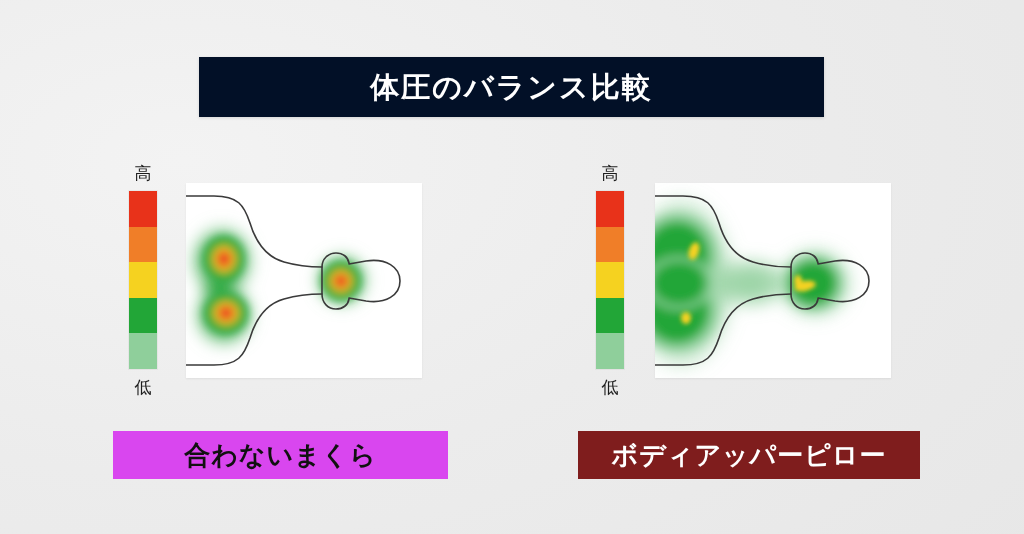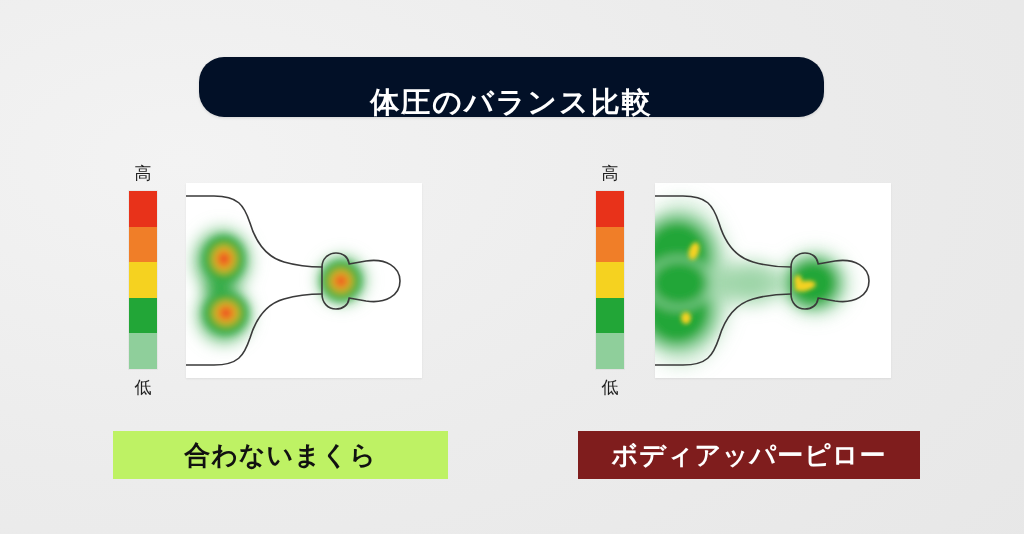--- a/index.html
+++ b/index.html
@@ -20,24 +20,23 @@
 
   
   .title-banner {
     position: absolute;
     left: 199px;
     top: 57px;
     width: 625px;
     height: 60px;
     background: #021027;
     display: flex;
-    align-items: flex-end;
+    align-items: center;
     justify-content: center;
     box-shadow: 0 1px 3px rgba(0,0,0,0.12);
-    border-radius: 25px;
   }
   .title-banner-text {
     color: #ffffff;
     font-size: 29px;
     font-weight: bold;
     letter-spacing: 2px;
     line-height: 1;
     white-space: nowrap;
   }
 
@@ -278,19 +277,19 @@
           <path d="M136,84 C136,76 142,70 150,70 C157,70 162,74 163,80
                    L163,81 L180,78 C200,75 214,84 214,98
                    C214,112 200,121 180,118 L163,115 L163,116
                    C162,122 157,126 150,126 C142,126 136,120 136,111 Z"></path>
         </g>
       </svg>
     </div>
   </div>
 </div>
 
-<div class="product-label product-label-left" style="background: #bef264; color: rgb(17, 17, 17);">
+<div class="product-label product-label-left" style="background: #d946ef; color: rgb(17, 17, 17);">
   <span>合わないまくら</span>
 </div>
 
 <div class="product-label product-label-right" style="background: #7f1d1d; color: rgb(255, 255, 255);">
   <span>ボディアッパーピロー</span>
 </div>
 
 </body></html>

